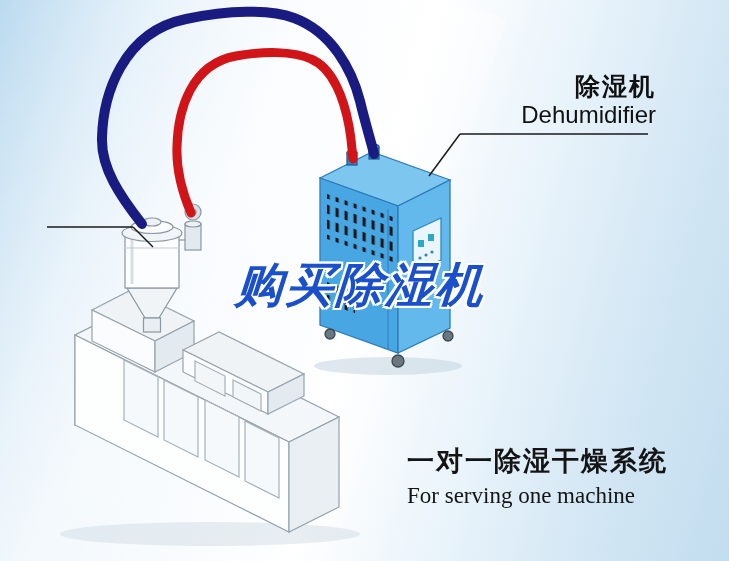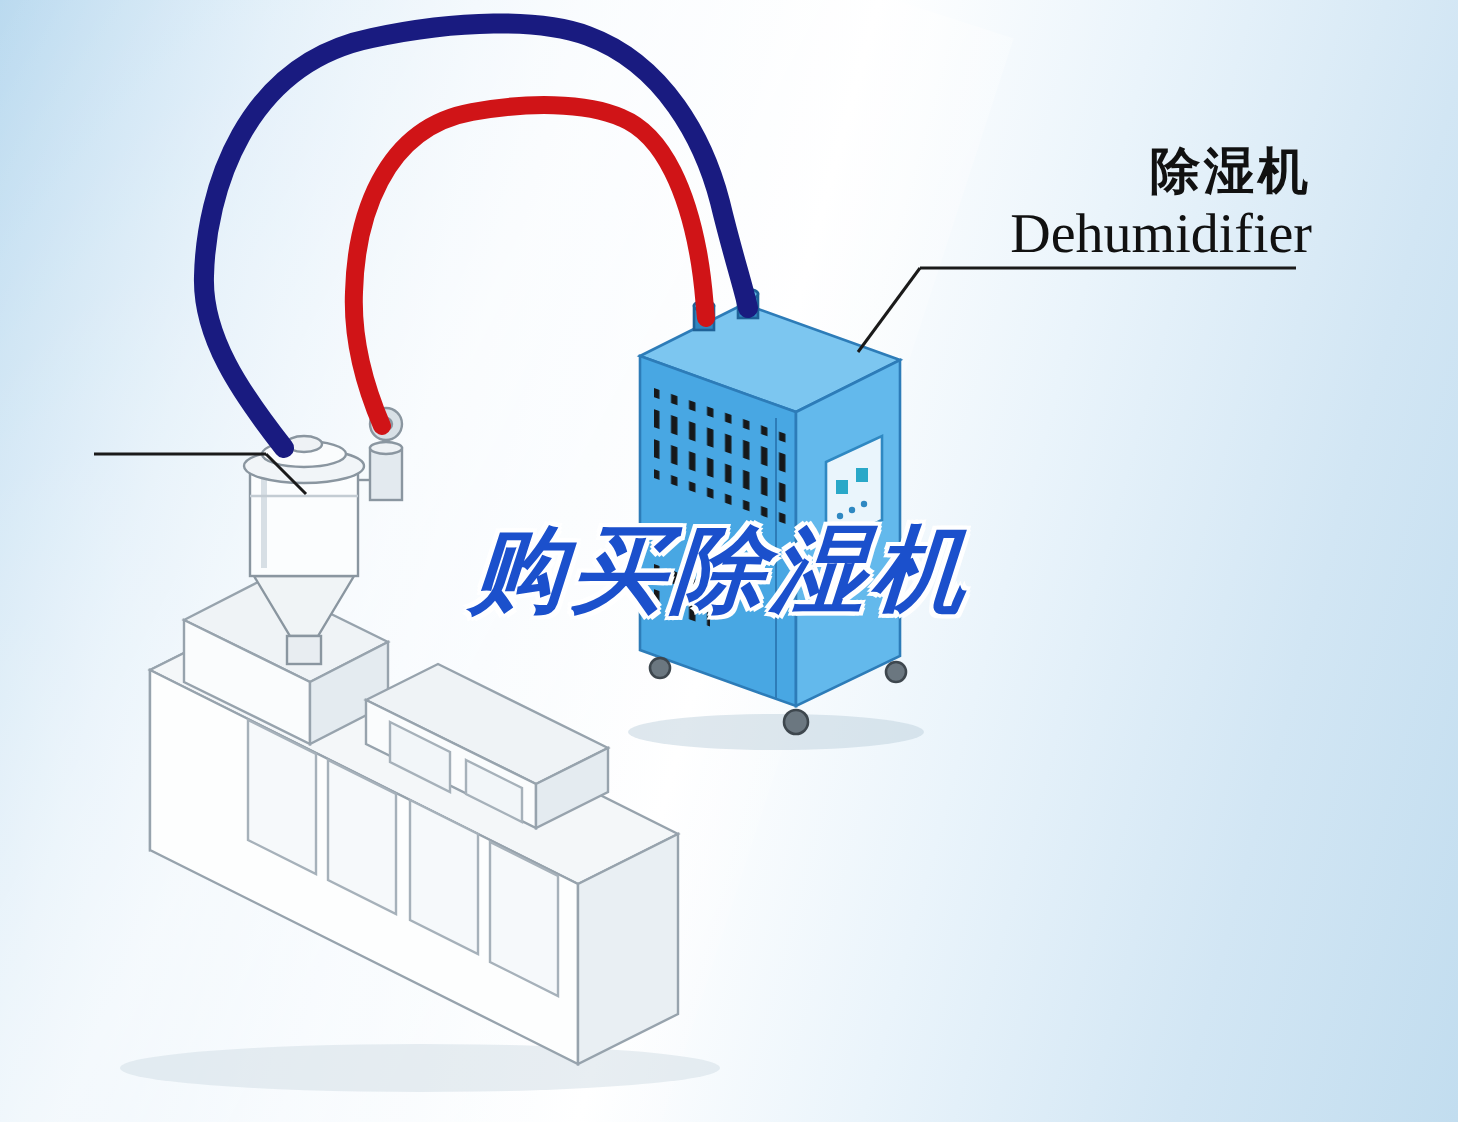--- a/index.html
+++ b/index.html
@@ -9,21 +9,21 @@
     background:linear-gradient(105deg,#b5d7ee 0%,#d8eaf7 16%,#f2f8fd 33%,#ffffff 50%,#eaf4fb 66%,#d2e6f4 84%,#c2ddef 100%);
   }
   #canvas:before{
     content:"";position:absolute;left:-120px;top:-80px;width:500px;height:900px;
     background:linear-gradient(100deg,rgba(255,255,255,0) 0%,rgba(255,255,255,.65) 50%,rgba(255,255,255,0) 100%);
     transform:rotate(18deg);pointer-events:none;
   }
   svg.scene{position:absolute;left:0;top:0;z-index:1;}
   .lbl{position:absolute;z-index:2;text-align:right;color:#111;}
   .lbl .cn{font-weight:bold;font-size:25px;letter-spacing:2px;line-height:1.15;}
-  .lbl .en{font-family:Liberation Serif, serif;font-size:28px;line-height:1.2;}
+  .lbl .en{font-family:Liberation Sans, sans-serif;font-size:24px;line-height:1.2;}
   #hopper-label{left:40px;top:160px;width:104px;}
   #dehum-label{left:452px;top:72px;width:204px;}
   #slogan{
     position:absolute;z-index:3;left:236px;top:254px;
     font-size:47px;font-weight:bold;font-style:italic;letter-spacing:3px;
     color:#1b50cc;transform:skewX(-4deg);white-space:nowrap;
     text-shadow:-2px -2px 0 #fff,2px -2px 0 #fff,-2px 2px 0 #fff,2px 2px 0 #fff,0 -2px 0 #fff,0 2px 0 #fff,-2px 0 0 #fff,2px 0 0 #fff;
   }
   #caption{position:absolute;z-index:2;left:407px;top:446px;color:#141414;}
   #caption .cn{font-weight:bold;font-size:27px;letter-spacing:2px;line-height:1.15;}
@@ -124,14 +124,18 @@
   <div id="hopper-label" class="lbl">
   </div>
 
   <div id="dehum-label" class="lbl">
     <div class="cn">除湿机</div>
     <div class="en">Dehumidifier</div>
   </div>
 
   <div id="slogan">购买除湿机</div>
 
+  <div id="caption">
+    <div class="cn">一对一除湿干燥系统</div>
+    <div class="en">For serving one machine</div>
+  </div>
 
 </div>
 
 </body></html>

